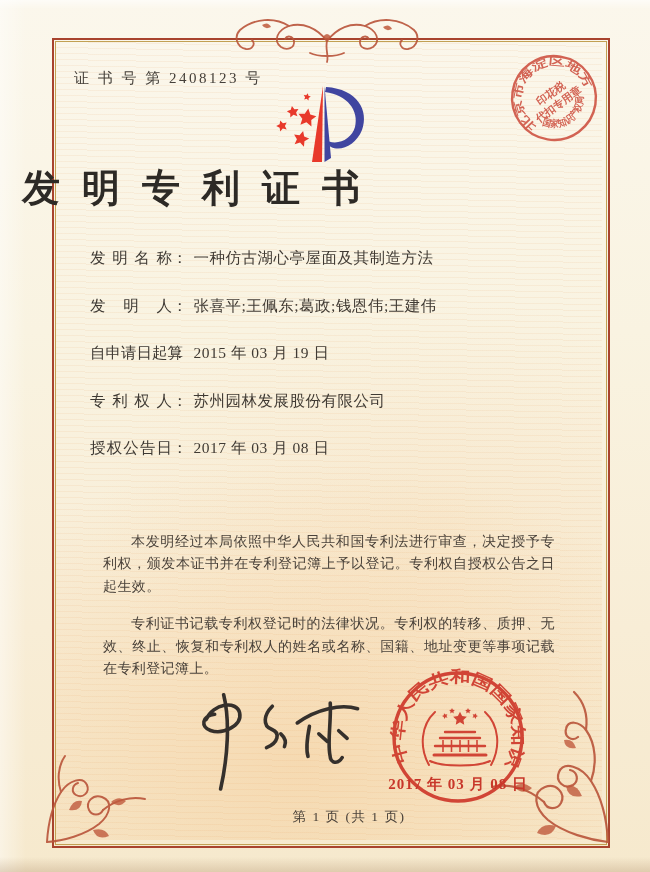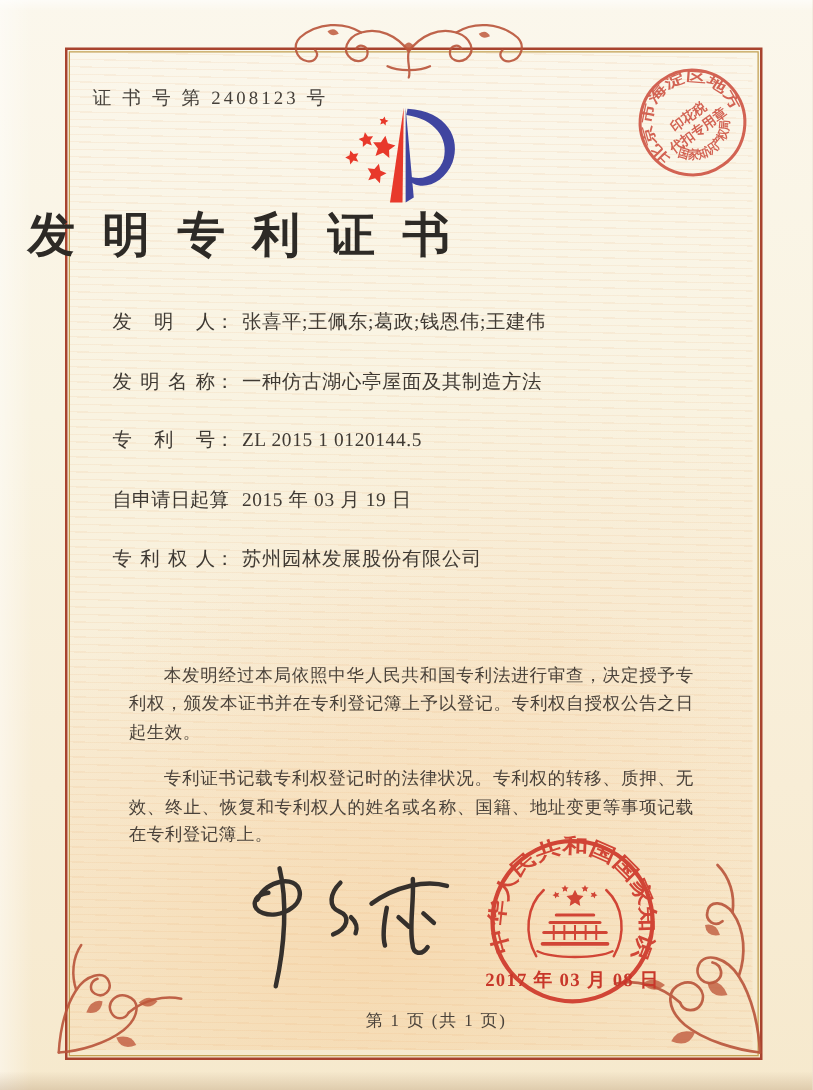--- a/index.html
+++ b/index.html
@@ -128,33 +128,33 @@
       <use href="#star5" transform="translate(39,35) scale(0.95) rotate(8)"></use>
       <use href="#star5" transform="translate(14,43) scale(0.58) rotate(-18)"></use>
       <use href="#star5" transform="translate(33,56) scale(0.82) rotate(15)"></use>
     </g>
   </svg>
 
   <div class="title">发明专利证书</div>
 
   <div class="fields">
     <div class="field-row">
+      <span class="flabel">发明名称</span><span class="fcolon">：</span><span class="fvalue">一种仿古湖心亭屋面及其制造方法</span>
+    </div>
+    <div class="field-row">
       <span class="flabel">发明人</span><span class="fcolon">：</span><span class="fvalue">张喜平;王佩东;葛政;钱恩伟;王建伟</span>
     </div>
     <div class="field-row">
-      <span class="flabel">发明名称</span><span class="fcolon">：</span><span class="fvalue">一种仿古湖心亭屋面及其制造方法</span>
-    </div>
-    <div class="field-row">
-      <span class="flabel">专利号</span><span class="fcolon">：</span><span class="fvalue">ZL 2015 1 0120144.5</span>
-    </div>
-    <div class="field-row">
       <span class="flabel">自申请日起算</span><span class="fcolon">：</span><span class="fvalue">2015 年 03 月 19 日</span>
     </div>
     <div class="field-row">
       <span class="flabel">专利权人</span><span class="fcolon">：</span><span class="fvalue">苏州园林发展股份有限公司</span>
+    </div>
+    <div class="field-row">
+      <span class="flabel">授权公告日</span><span class="fcolon">：</span><span class="fvalue">2017 年 03 月 08 日</span>
     </div>
   </div>
 
   <div class="paragraphs">
     <p>本发明经过本局依照中华人民共和国专利法进行审查，决定授予专利权，颁发本证书并在专利登记簿上予以登记。专利权自授权公告之日起生效。</p>
     <p>专利证书记载专利权登记时的法律状况。专利权的转移、质押、无效、终止、恢复和专利权人的姓名或名称、国籍、地址变更等事项记载在专利登记簿上。</p>
   </div>
 
 
   <svg class="signature" viewBox="0 0 185 108">

